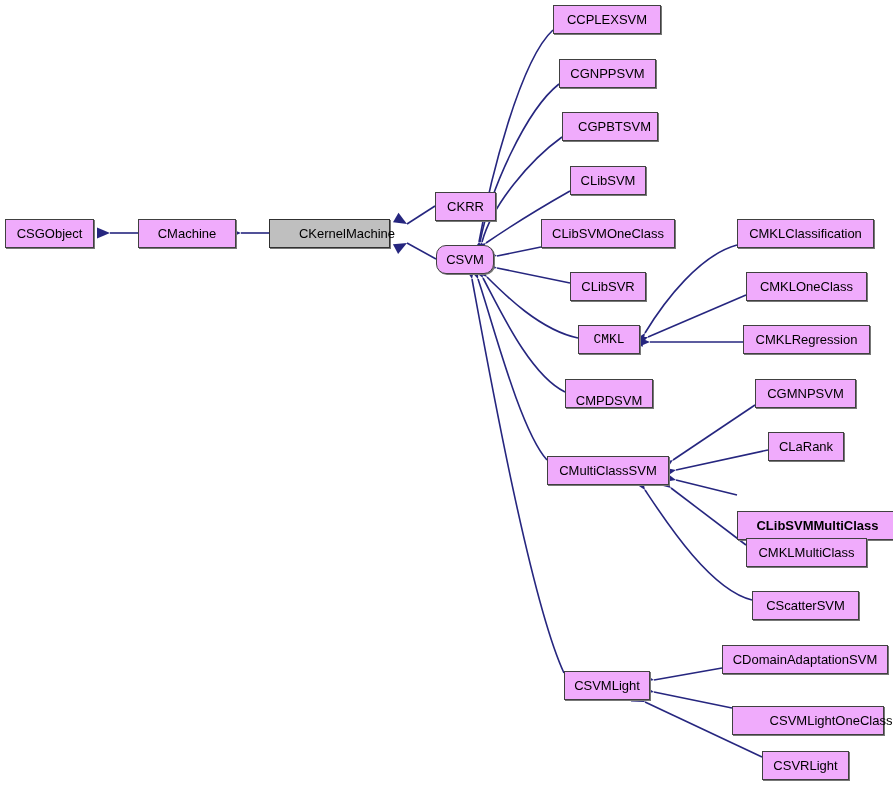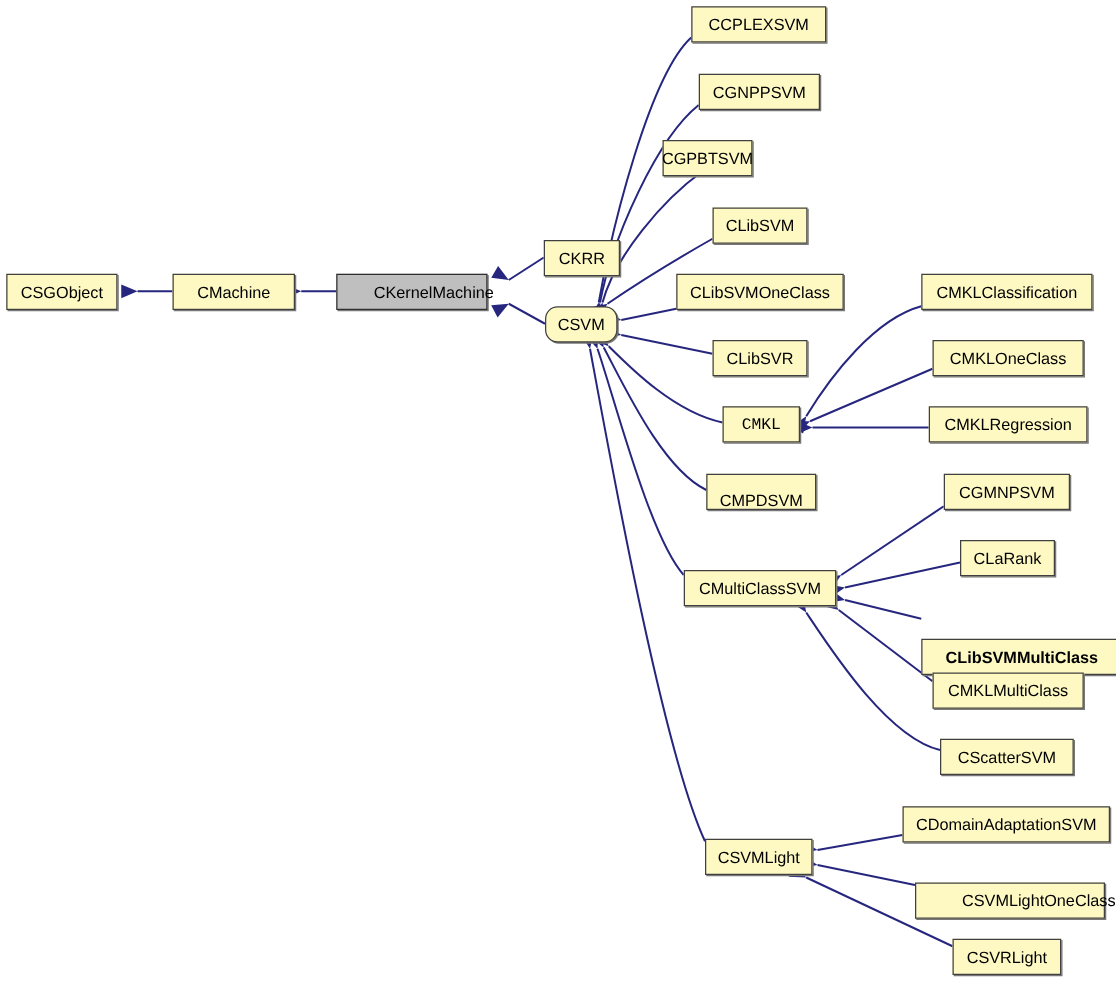--- a/index.html
+++ b/index.html
@@ -22,21 +22,21 @@
     left: 0;
     top: 0;
     width: 893px;
     height: 787px;
     pointer-events: none;
   }
   .node {
     position: absolute;
     box-sizing: border-box;
     border: 1px solid #404040;
-    background: #fef9c3;
+    background: #f0abfc;
     color: #000000;
     font-size: 13px;
     line-height: 1;
     display: flex;
     align-items: center;
     justify-content: center;
     white-space: nowrap;
     box-shadow: 1px 1px 0 0 #777777;
     z-index: 2;
   }
@@ -171,21 +171,21 @@
       </div>
       <div class="node" style="left: 436px; top: 245px; width: 58px; height: 29px; border-radius: 10px;">
         <span class="node-label">CSVM</span>
       </div>
       <div class="node" style="left: 553px; top: 5px; width: 108px; height: 29px;">
         <span class="node-label">CCPLEXSVM</span>
       </div>
       <div class="node" style="left: 559px; top: 59px; width: 97px; height: 29px;">
         <span class="node-label">CGNPPSVM</span>
       </div>
-      <div class="node" style="left: 530px; top: 112px; width: 72px; height: 29px;">
+      <div class="node" style="left: 562px; top: 112px; width: 96px; height: 29px; justify-content: flex-end;">
         <span class="node-label">CGPBTSVM</span>
       </div>
       <div class="node" style="left: 570px; top: 166px; width: 76px; height: 29px;">
         <span class="node-label">CLibSVM</span>
       </div>
       <div class="node" style="left: 541px; top: 219px; width: 134px; height: 29px;">
         <span class="node-label">CLibSVMOneClass</span>
       </div>
       <div class="node" style="left: 570px; top: 272px; width: 76px; height: 29px;">
         <span class="node-label">CLibSVR</span>

